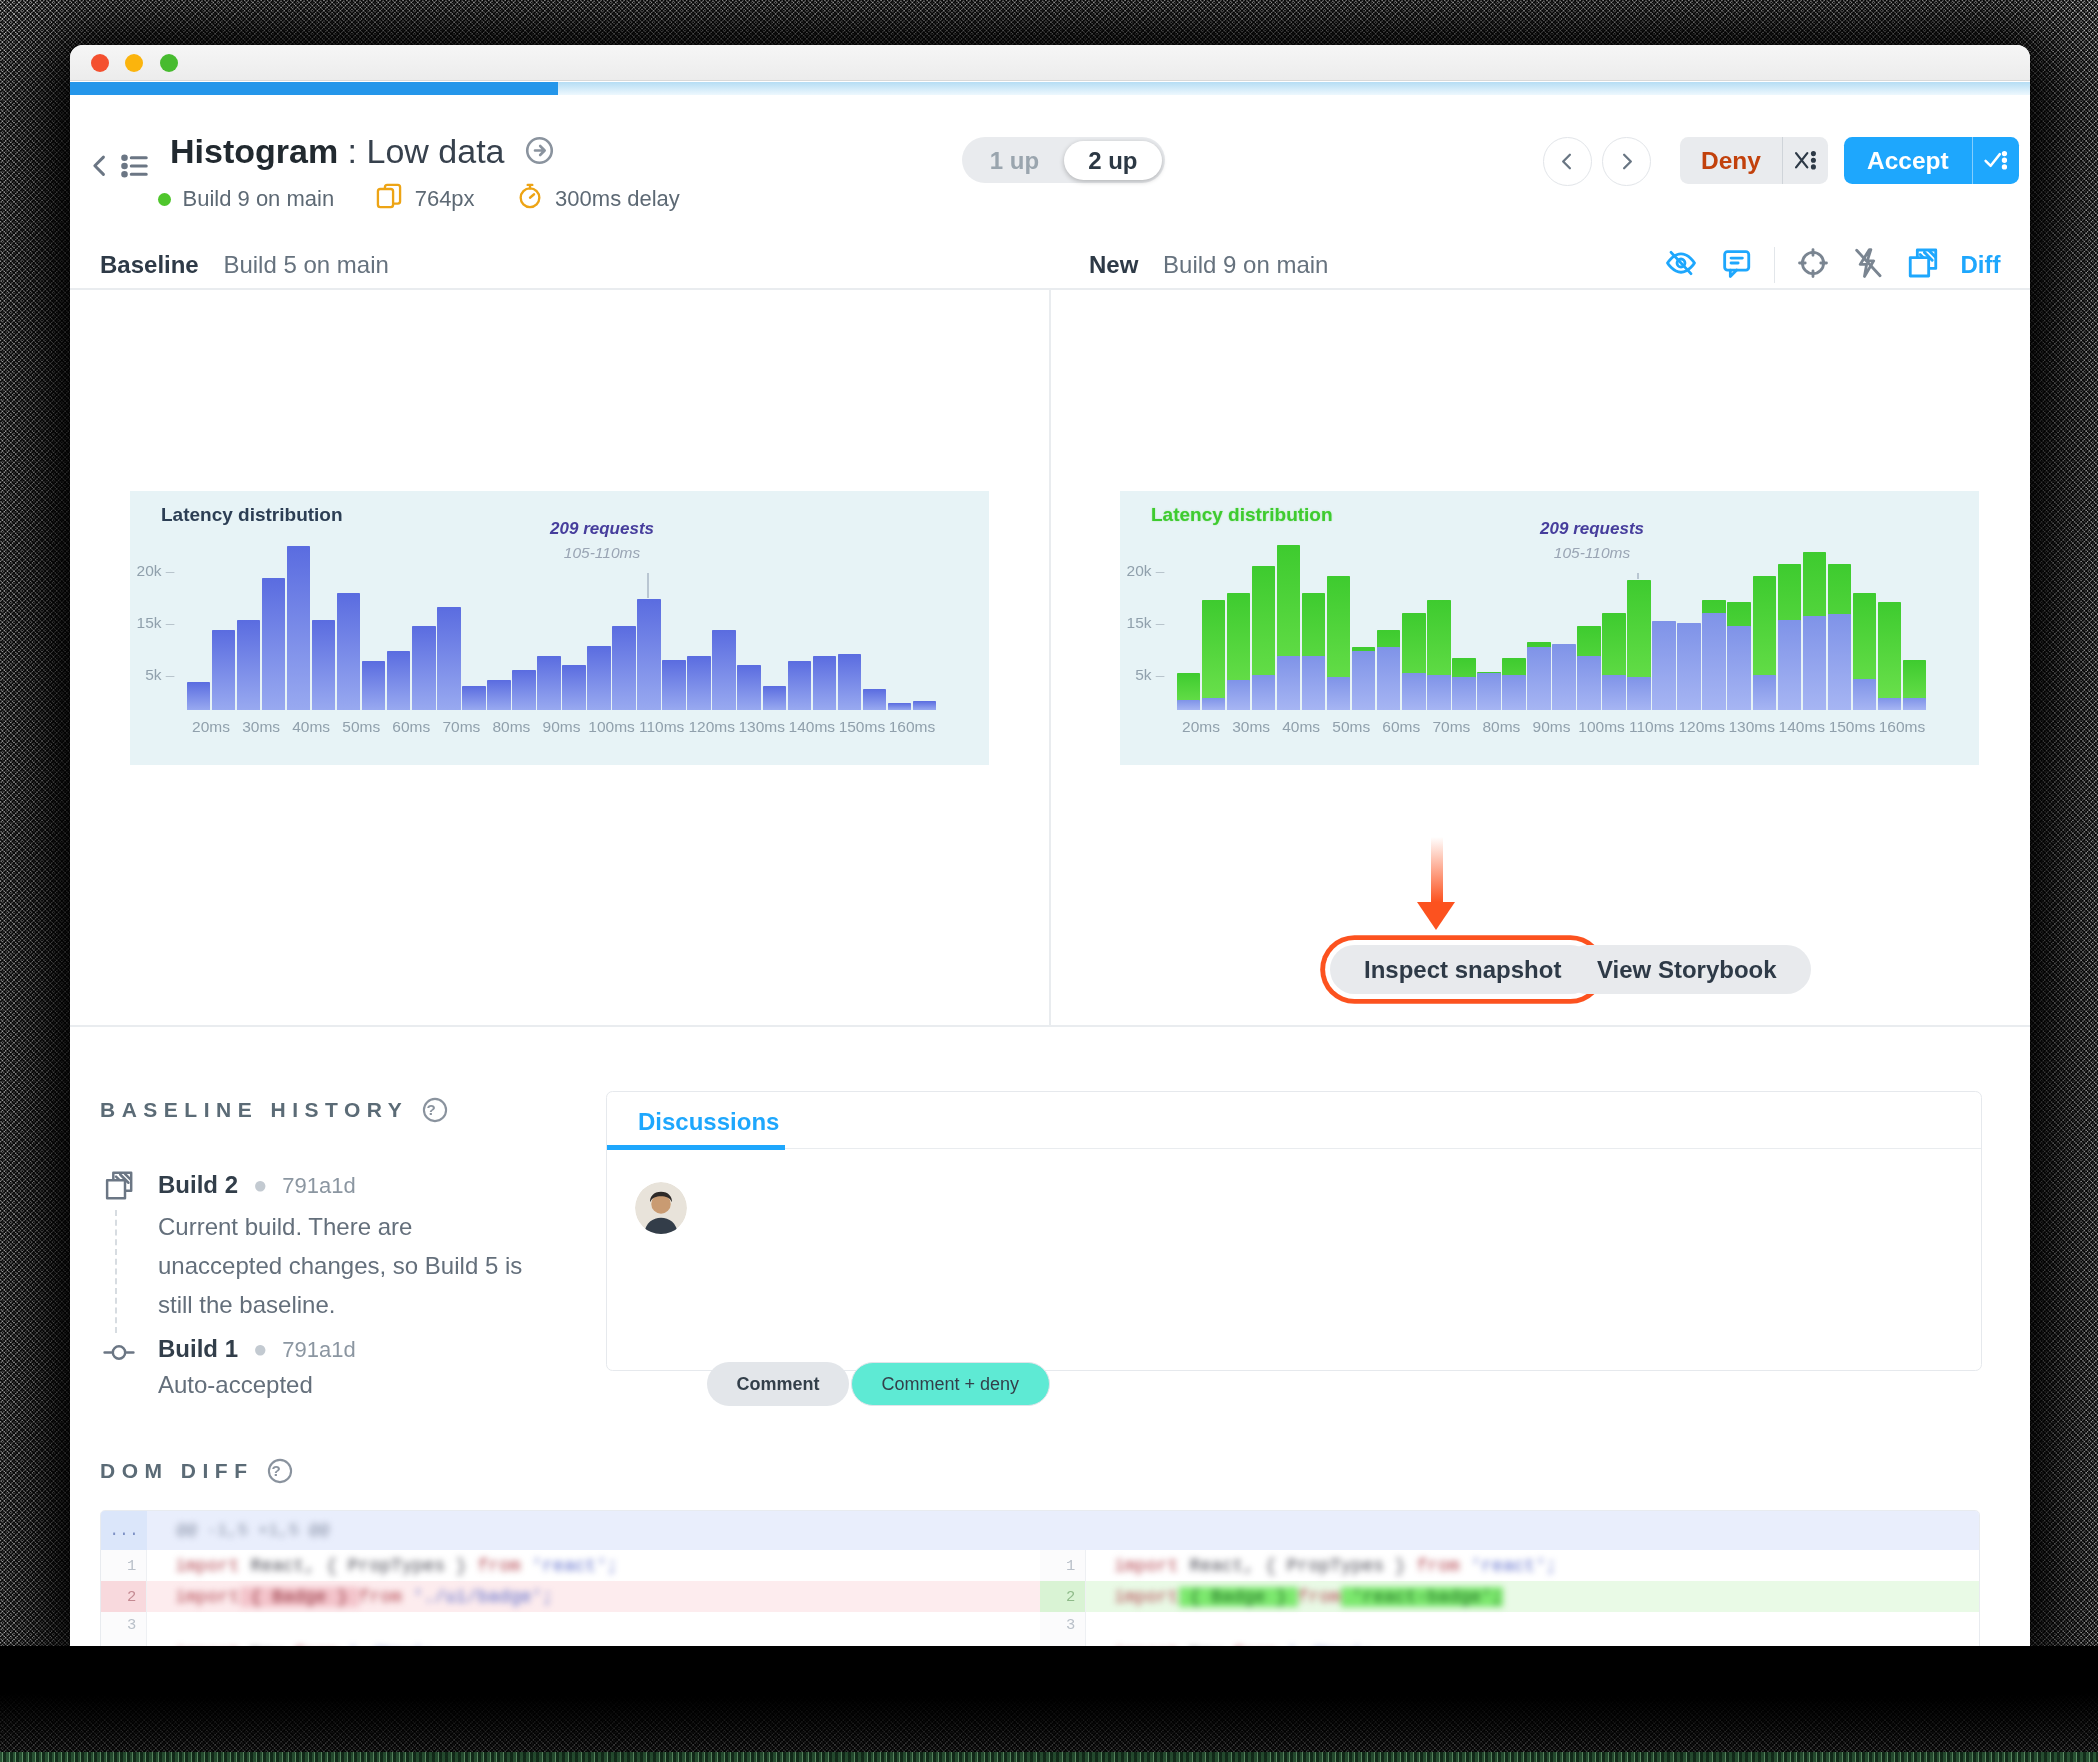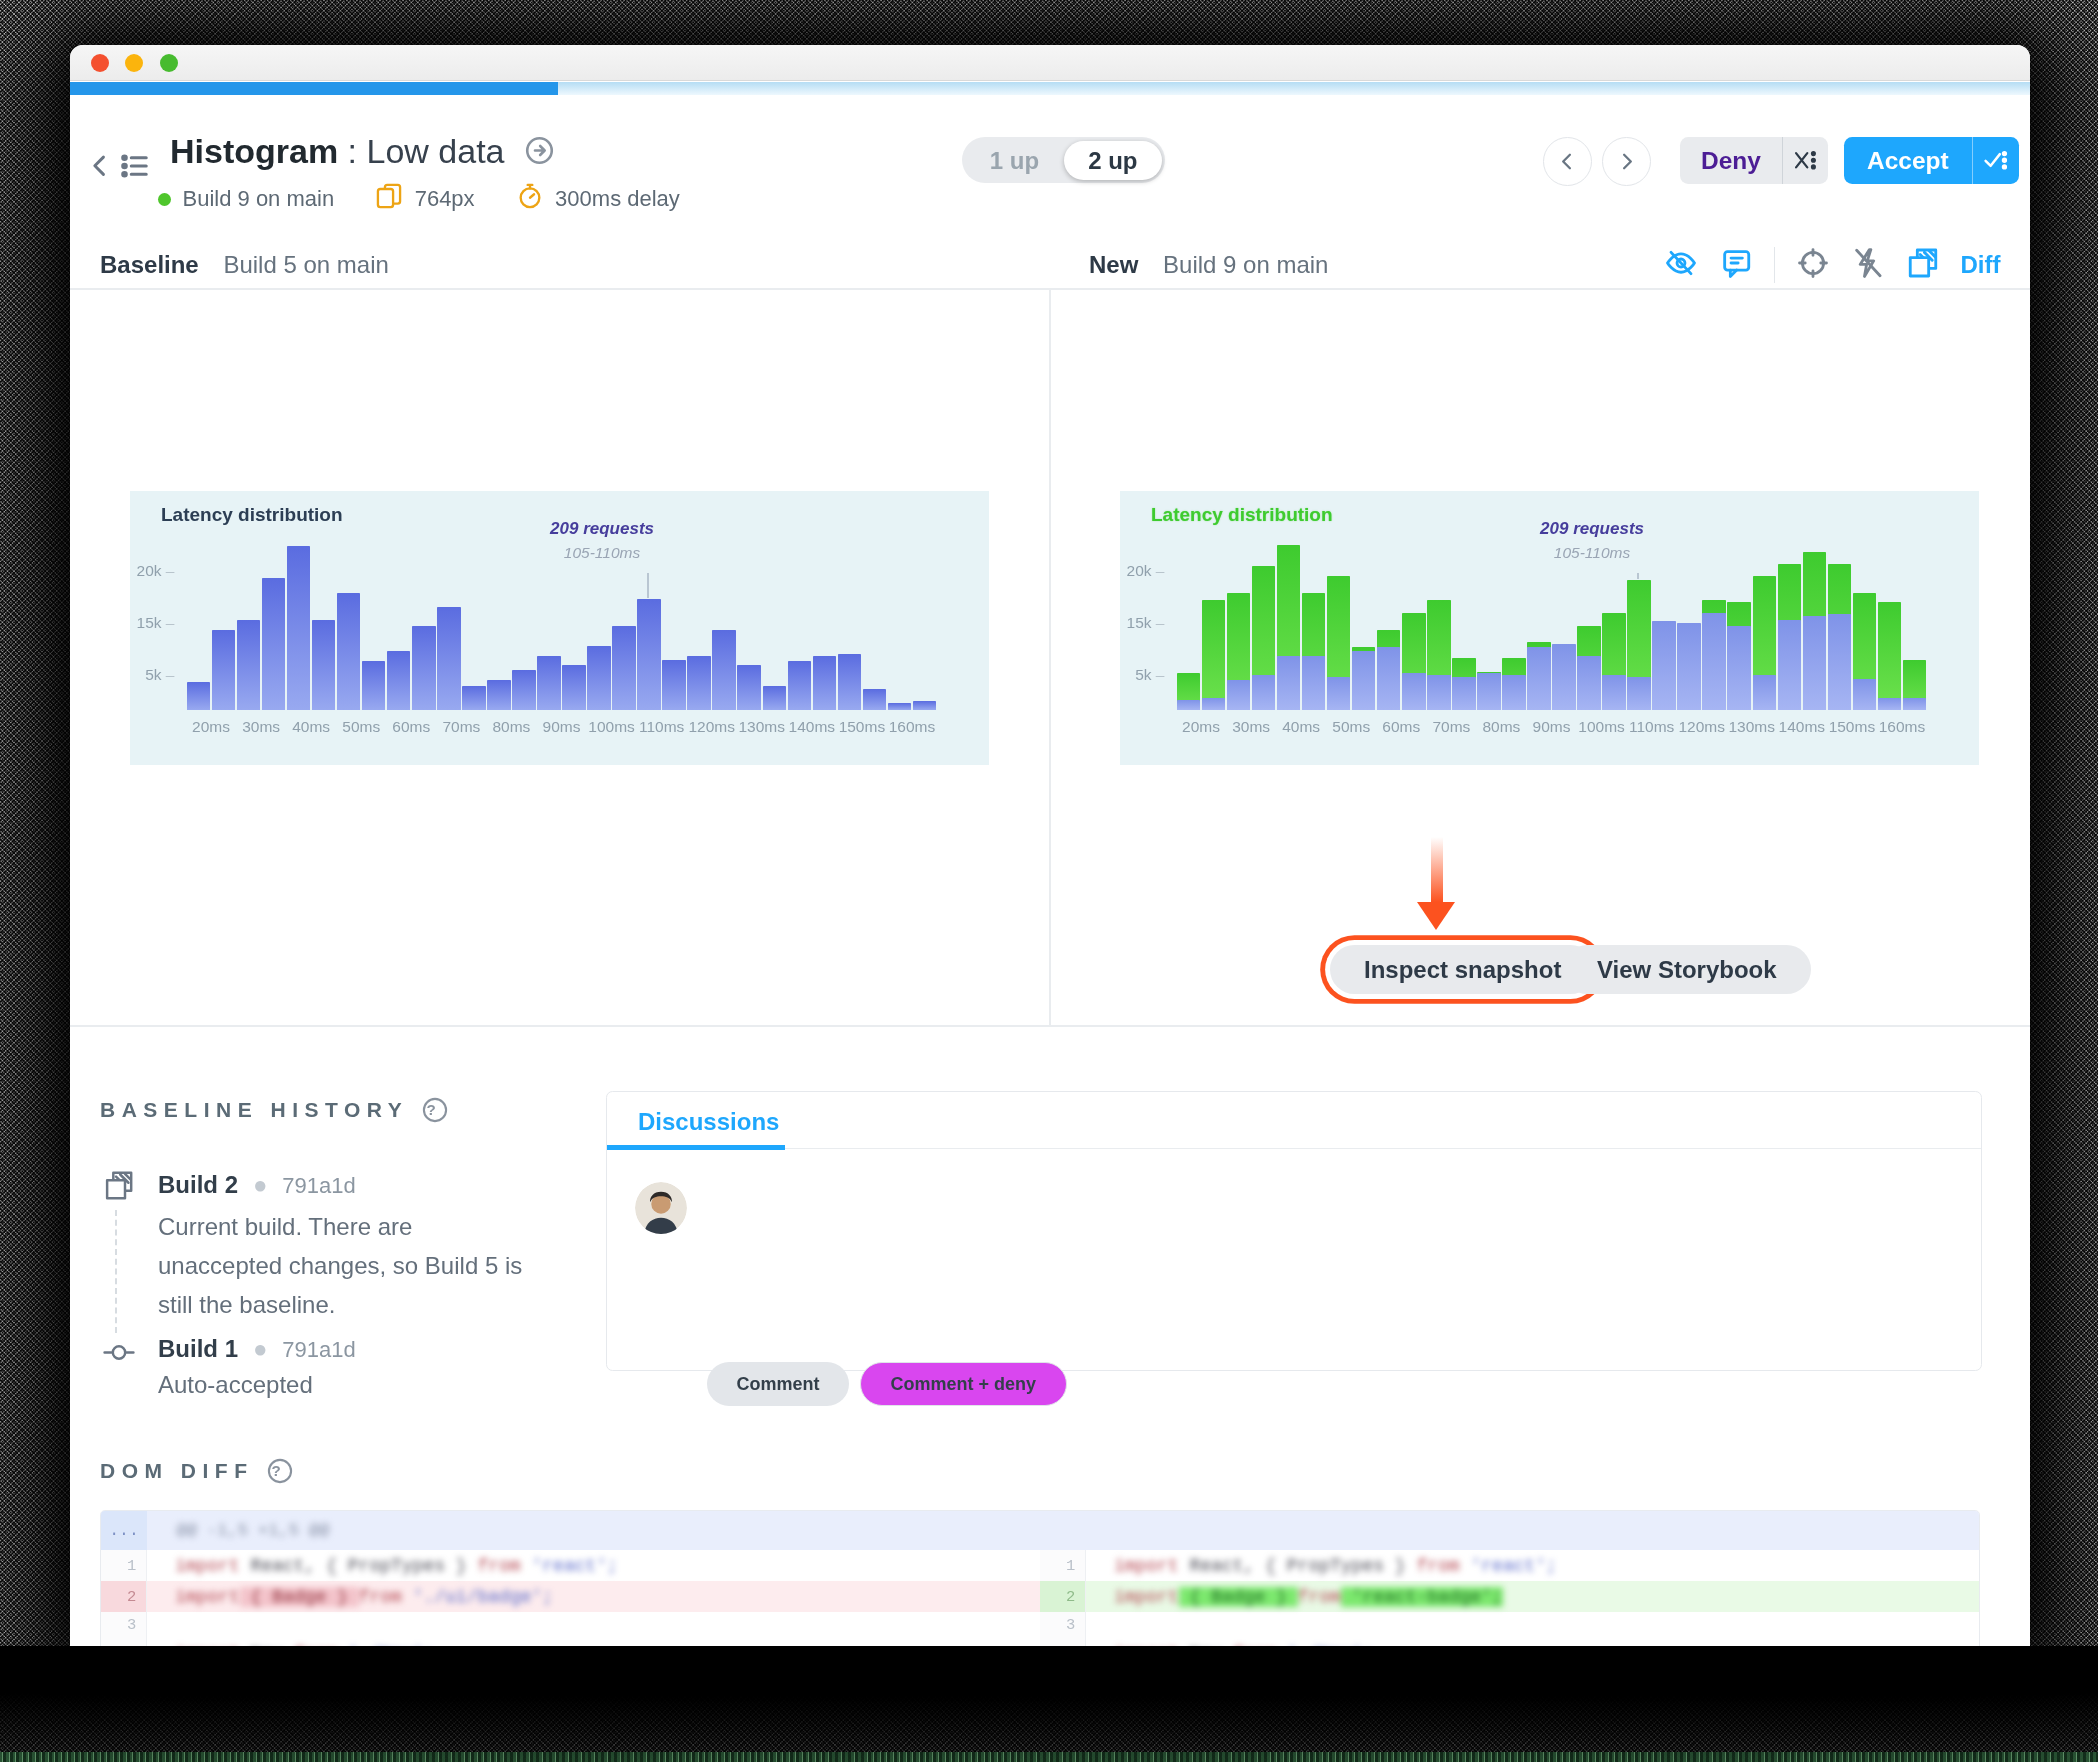--- a/index.html
+++ b/index.html
@@ -48,21 +48,21 @@
   .toggle .opt { padding:0 24.5px; font-size:24px; font-weight:bold; color:#9aa5ae; line-height:39px; }
   .toggle .opt.active { background:#fff; color:#2c3844; border-radius:818px;
     box-shadow:0 1.6px 4.9px rgba(0,0,0,.25); }
 
   .nav-circle { position:absolute; top:92px; width:49px; height:49px; border-radius:50%;
     background:#fff; border:1.6px solid #e2e5e9; display:flex; align-items:center; justify-content:center; }
   .nav-prev { left:1473px; } .nav-next { left:1532px; }
 
   .deny-btn { position:absolute; left:1610px; top:92px; height:47px; background:#e9ebee;
     border-radius:8.2px; display:flex; align-items:center; overflow:hidden; }
-  .deny-btn .lab { padding:0 21px; font-size:24.5px; font-weight:bold; color:#4c1d95; }
+  .deny-btn .lab { padding:0 21px; font-size:24.5px; font-weight:bold; color:#c2410c; }
   .deny-btn .split { width:46px; align-self:stretch; border-left:0.8px solid #cfd4d9;
     display:flex; align-items:center; justify-content:center; }
   .accept-btn { position:absolute; left:1774px; top:92px; height:47px; background:#1ea7fd;
     border-radius:8.2px; display:flex; align-items:center; overflow:hidden; }
   .accept-btn .lab { padding:0 23px; font-size:24.5px; font-weight:bold; color:#fff; }
   .accept-btn .split { width:47px; align-self:stretch; border-left:0.8px solid rgba(255,255,255,.45);
     display:flex; align-items:center; justify-content:center; }
 
   
   .cmp-left { position:absolute; left:30px; top:206px; font-size:24px; color:#66727e; }
@@ -133,21 +133,21 @@
   .disc-underline { position:absolute; left:0; bottom:-1.6px; width:178px; height:4.9px; background:#1ea7fd; }
   .avatar { position:absolute; left:28px; top:90px; width:52px; height:52px; border-radius:50%;
     overflow:hidden; display:block; }
   .disc-input { position:absolute; left:100px; top:87px; width:1244px; height:151px;
     border:1.6px solid #dfe3e8; border-radius:8.2px; resize:none; padding:21px 24.5px;
     font-family:"Liberation Sans",sans-serif; font-size:24.5px; color:#36414e; }
   .disc-input::placeholder { color:#97a1ac; }
   .disc-btn { position:absolute; top:270px; height:44px; border-radius:818px; font-size:18px;
     font-weight:bold; color:#333f4a; display:flex; align-items:center; padding:0 29.5px; }
   .disc-comment { left:100px; background:#e3e6ea; }
-  .disc-comment-deny { left:253px; background:#d946ef; border:1.6px solid #e0e4e9; font-weight:700; }
+  .disc-comment-deny { left:244px; background:#5eead4; border:1.6px solid #e0e4e9; font-weight:400; }
 
   
   .dd-head { left:30px; top:1412px; }
   .diff-card { position:absolute; left:30px; top:1465px; width:1880px; height:188px;
     border:0.8px solid #e8ebef; border-radius:4.9px 4.9px 0 0; overflow:hidden;
     font-family:"Liberation Mono", monospace; }
   .diff-hunk { display:flex; height:39px; background:#e9eefc; align-items:center; }
   .diff-hunk .gut { width:46px; align-self:stretch; background:#dbe6fa; color:#7d90c4;
     display:flex; align-items:center; justify-content:center; font-size:16.4px; }
   .diff-hunk .txt { padding-left:29.5px; color:#8a93a8; font-size:17px; filter:blur(3.3px); }

